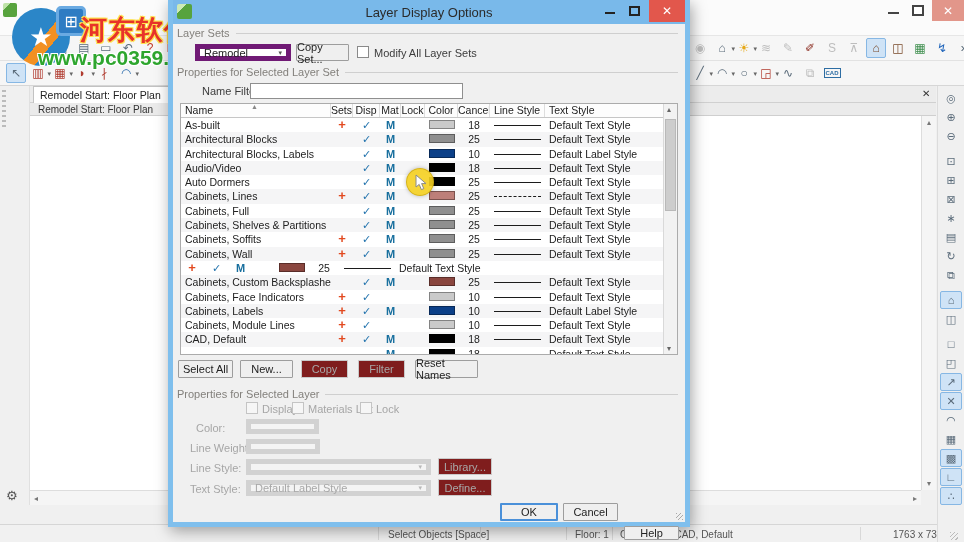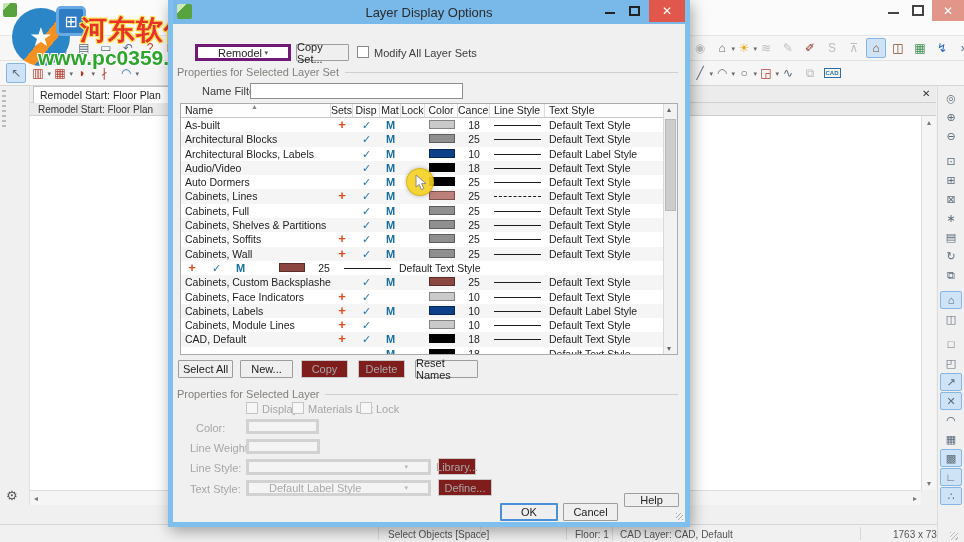--- a/index.html
+++ b/index.html
@@ -70,22 +70,22 @@
           border:5px solid #7fbfed;border-top:none;box-shadow:2px 4px 14px rgba(0,0,0,.35)}
   .dlg-title{position:absolute;left:0;top:0;width:512px;height:24px;background:#79b9ea}
   .dlg-title .ttl{position:absolute;left:0;width:100%;text-align:center;top:5px;font-size:13px;color:#2b2b2b}
   .dlg-icon{position:absolute;left:4px;top:4px;width:15px;height:15px;background:linear-gradient(135deg,#cdeab6 0 30%,#57a33e 30%);border-radius:2px}
   .dlg-min{position:absolute;left:432px;top:12px;width:10px;height:2px;background:#222}
   .dlg-max{position:absolute;left:456px;top:6px;width:11px;height:10px;border:2px solid #222}
   .dlg-close{position:absolute;left:476px;top:0;width:36px;height:22px;background:#e2574c;color:#fff;font-size:12px;
              display:flex;align-items:center;justify-content:center}
   .grp{position:absolute;display:flex;align-items:center;font-size:11px;color:#83807c;white-space:nowrap}
   .grp .rule{height:1px;background:#cfcfcf;flex:1;margin-left:6px}
-  .dd-box{position:absolute;background:#fff;border:3px solid #701a75;font-size:11px;color:#222;
-          display:flex;align-items:center;padding:0 20px}
+  .dd-box{position:absolute;background:#fff;border:5px solid #701a75;font-size:11px;color:#222;
+          display:flex;align-items:center;padding:0 4px}
   .dd-box .caret{margin-left:auto;font-size:7px;color:#555}
   .dd-box.dis{background:#f4f4f4;border-color:#d2d2d2;color:#a8a8a8}
   .dd-box.dis .caret{color:#b8b8b8}
   .btn{position:absolute;background:#efefef;border:1px solid #9d9d9d;font-size:11px;color:#222;
        display:flex;align-items:center;justify-content:center;border-radius:1px}
   .btn.dis{border-color:#c9c9c9;color:#a8a8a8;background:#7f1d1d}
   .btn.focus{border:2px solid #4a90d9}
   .cb{position:absolute;width:12px;height:12px;background:#fff;border:1px solid #8a8a8a}
   .cb.dis{border-color:#c4c4c4;background:#f6f6f6}
   .lbl{position:absolute;font-size:11px;color:#3c3c3c;white-space:nowrap}
@@ -378,20 +378,24 @@
 
 <div class="dialog">
   <div class="dlg-title">
     <div class="dlg-icon"></div>
     <div class="ttl">Layer Display Options</div>
     <div class="dlg-min"></div>
     <div class="dlg-max"></div>
     <div class="dlg-close">✕</div>
   </div>
 
+  <div class="grp" style="left:4px;top:27px;width:501px">
+    <span>Layer Sets</span>
+      <span class="rule"></span>
+  </div>
   <div class="dd-box" style="left:22px;top:44px;width:96px;height:17px">
     <span>Remodel</span>
     <span class="caret">▾</span>
   </div>
   <div class="btn" style="left:123px;top:44px;width:53px;height:17px">Copy Set...</div>
   <div class="cb" style="left:184px;top:46px"></div>
   <div class="lbl" style="left:201px;top:47px">Modify All Layer Sets</div>
 
   <div class="grp" style="left:4px;top:66px;width:501px">
     <span>Properties for Selected Layer Set</span>
@@ -672,21 +676,21 @@
     <div class="tscroll">
       <span class="up">▴</span>
       <span class="thumb"></span>
       <span class="dn">▾</span>
     </div>
   </div>
 
   <div class="btn" style="left:5px;top:360px;width:55px;height:18px">Select All</div>
   <div class="btn" style="left:67px;top:360px;width:53px;height:18px">New...</div>
   <div class="btn dis" style="left:128px;top:360px;width:47px;height:18px">Copy</div>
-  <div class="btn dis" style="left:185px;top:360px;width:47px;height:18px">Delete</div>
+  <div class="btn dis" style="left:185px;top:360px;width:47px;height:18px">Filter</div>
   <div class="btn" style="left:242px;top:360px;width:63px;height:18px">Reset Names</div>
 
   <div class="grp" style="left:4px;top:388px;width:501px">
     <span>Properties for Selected Layer</span>
       <span class="rule"></span>
   </div>
   <div class="cb dis" style="left:73px;top:402px"></div>
   <div class="lbl dis" style="left:89px;top:403px">Display</div>
   <div class="cb dis" style="left:119px;top:402px"></div>
   <div class="lbl dis" style="left:135px;top:403px">Materials List</div>
@@ -696,32 +700,32 @@
   <div class="lbl dis" style="left:23px;top:422px">Color:</div>
   <div class="dd-box dis" style="left:73px;top:419px;width:73px;height:15px"></div>
 
   <div class="lbl dis" style="left:17px;top:442px">Line Weight:</div>
   <div class="dd-box dis" style="left:73px;top:439px;width:74px;height:15px"></div>
 
   <div class="lbl dis" style="left:17px;top:462px">Line Style:</div>
   <div class="dd-box dis" style="left:73px;top:459px;width:185px;height:16px">
     <span class="caret">▾</span>
   </div>
-  <div class="btn dis" style="left:265px;top:458px;width:38px;height:17px">Library...</div>
+  <div class="btn dis" style="left:265px;top:458px;width:54px;height:17px">Library...</div>
 
   <div class="lbl dis" style="left:17px;top:483px">Text Style:</div>
   <div class="dd-box dis" style="left:73px;top:480px;width:185px;height:16px">
     <span>Default Label Style</span>
     <span class="caret">▾</span>
   </div>
   <div class="btn dis" style="left:265px;top:479px;width:54px;height:17px">Define...</div>
 
   <div class="btn focus" style="left:327px;top:503px;width:58px;height:18px">OK</div>
   <div class="btn" style="left:390px;top:503px;width:55px;height:18px">Cancel</div>
-  <div class="btn" style="left:451px;top:493px;width:55px;height:14px">Help</div>
+  <div class="btn" style="left:451px;top:526px;width:55px;height:14px">Help</div>
   <div class="dlg-grip"></div>
 </div>
 
 <div class="cursor">
   <svg width="13" height="17" viewBox="0 0 13 17">
     <path d="M1 1 L1 13 L4.2 10.4 L6.4 15.6 L8.8 14.6 L6.6 9.6 L11 9.6 Z" fill="#ffffff" stroke="#8a8a8a" stroke-width="1"></path>
   </svg>
 </div>
 
 </body></html>

